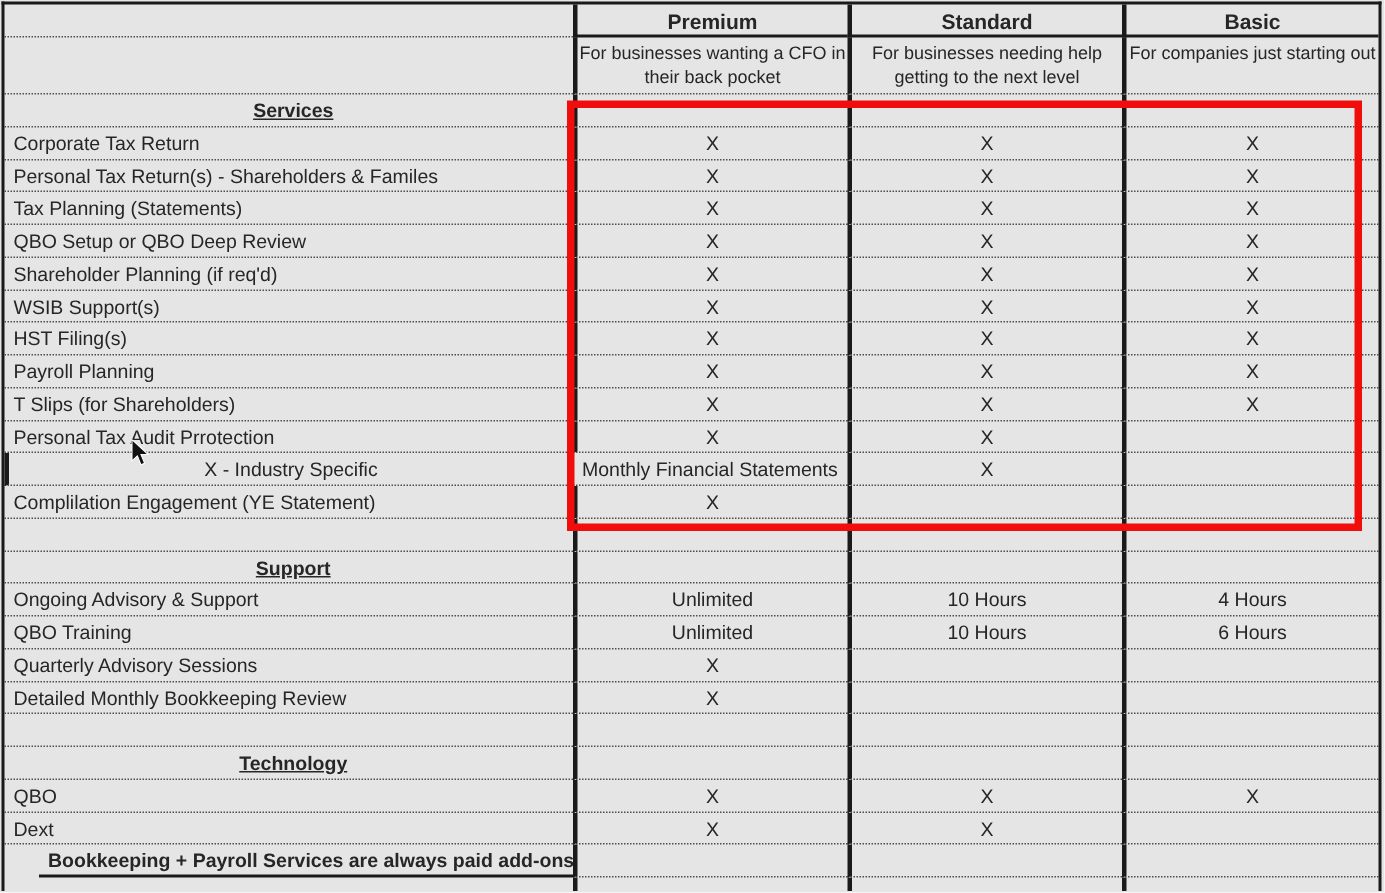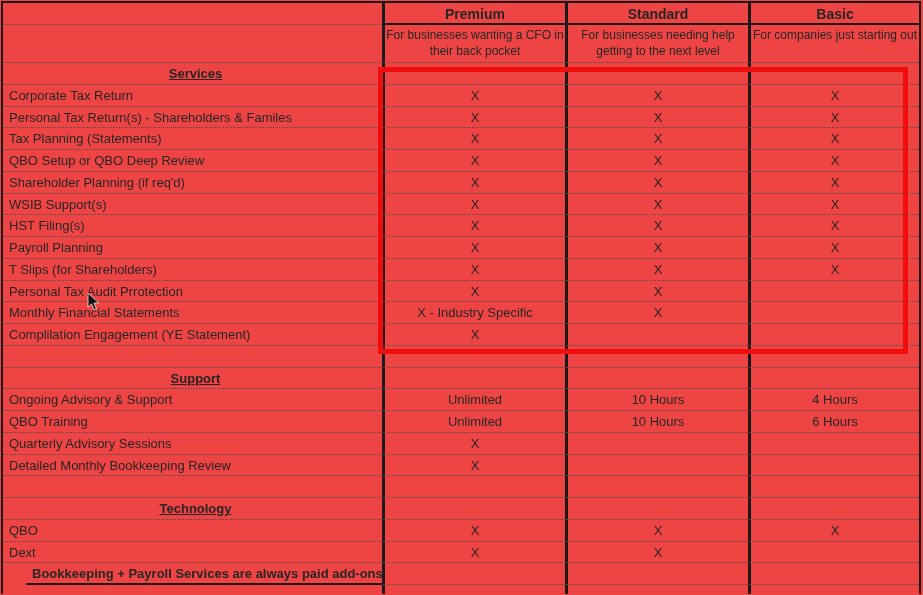--- a/index.html
+++ b/index.html
@@ -1,17 +1,17 @@
 <!DOCTYPE html>
 <html><head>
 <meta charset="utf-8">
 <style>
   html,body{margin:0;padding:0;background:#ffffff;width:923px;height:595px;overflow:hidden;
     font-family:"Liberation Sans","DejaVu Sans",sans-serif;color:#262626;}
-  #stage{position:relative;width:923px;height:595px;background:#ef4444;}
+  #stage{position:relative;width:923px;height:595px;background:#e5e5e5;}
   #tbl{position:absolute;left:1px;top:1px;width:916px;display:grid;
     grid-template-columns:379px 183px 183px 171px;
     border-top:2px solid #1a1a1a;border-left:2px solid #1a1a1a;border-right:2px solid #1a1a1a;}
   .cell{box-sizing:border-box;overflow:hidden;white-space:nowrap;}
   .lc{border-bottom:1px dotted #4d4d4d;padding-left:6px;font-size:13px;text-align:left;}
   .vc{border-bottom:1px dotted #4d4d4d;border-left:3px solid #1a1a1a;text-align:center;font-size:13px;}
   .h1{height:22px;line-height:22px;}
   .h1.vc{font-weight:bold;font-size:14px;border-bottom:2px solid #1a1a1a;}
   .h2{height:38px;}
   .h2.vc{font-size:12px;line-height:1.3;padding-top:3px;white-space:normal;}
@@ -78,22 +78,22 @@
       <div class="cell vc dr">X</div>
       <div class="cell vc dr">X</div>
       <div class="cell lc dr">T Slips (for Shareholders)</div>
       <div class="cell vc dr">X</div>
       <div class="cell vc dr">X</div>
       <div class="cell vc dr">X</div>
       <div class="cell lc dr">Personal Tax Audit Prrotection</div>
       <div class="cell vc dr">X</div>
       <div class="cell vc dr">X</div>
       <div class="cell vc dr"></div>
+      <div class="cell vc dr">X - Industry Specific</div>
       <div class="cell lc dr">Monthly Financial Statements</div>
-      <div class="cell vc dr">X - Industry Specific</div>
       <div class="cell vc dr">X</div>
       <div class="cell vc dr"></div>
       <div class="cell lc dr">Complilation Engagement (YE Statement)</div>
       <div class="cell vc dr">X</div>
       <div class="cell vc dr"></div>
       <div class="cell vc dr"></div>
       <div class="cell lc dr"></div>
       <div class="cell vc dr"></div>
       <div class="cell vc dr"></div>
       <div class="cell vc dr"></div>

